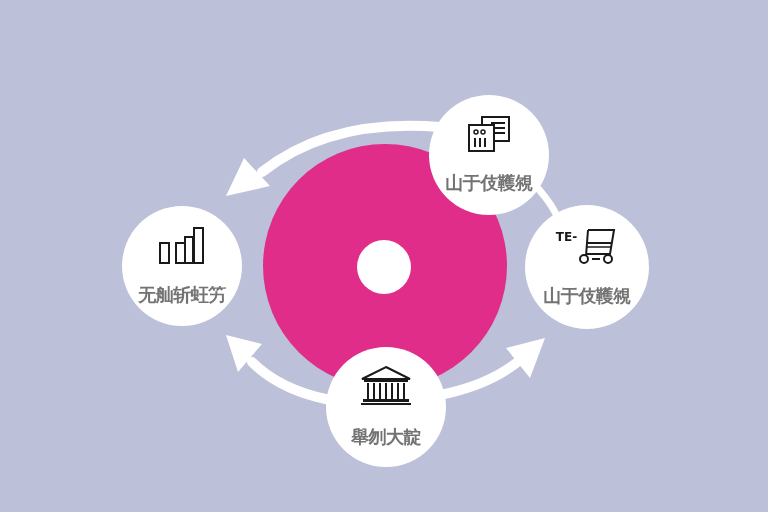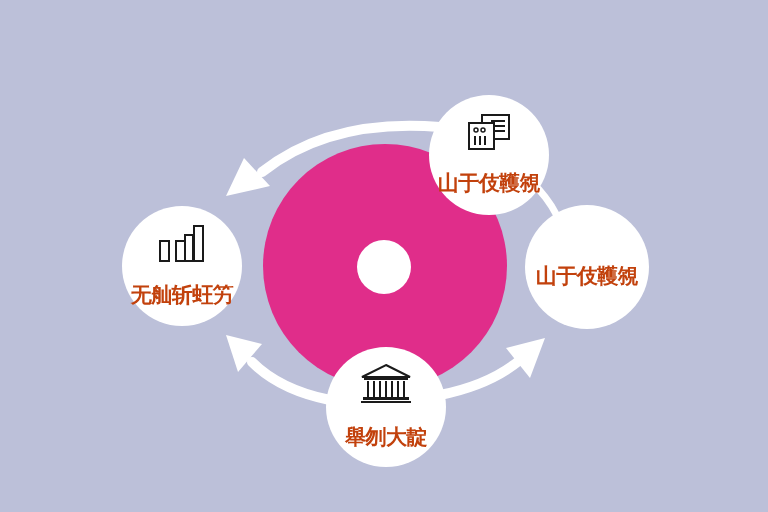--- a/index.html
+++ b/index.html
@@ -28,23 +28,23 @@
       display: flex;
       flex-direction: column;
       align-items: center;
       justify-content: center;
       box-sizing: border-box;
     }
     .node-icon {
       display: block;
     }
     .node-label {
-      font-size: 21px;
+      font-size: 18px;
       font-weight: bold;
-      color: #c2410c;
+      color: #737373;
       margin-top: 18px;
       letter-spacing: -0.5px;
       white-space: nowrap;
     }
   </style>
 </head>
 <body>
 
 <div id="diagram">
 
@@ -81,20 +81,32 @@
       <circle cx="10" cy="17" r="2" fill="none" stroke="#1a1a1a" stroke-width="1.5"></circle>
       <circle cx="17" cy="17" r="2" fill="none" stroke="#1a1a1a" stroke-width="1.5"></circle>
       <line x1="9" y1="23" x2="9" y2="32" stroke="#1a1a1a" stroke-width="2"></line>
       <line x1="14" y1="23" x2="14" y2="32" stroke="#1a1a1a" stroke-width="2"></line>
       <line x1="19" y1="23" x2="19" y2="32" stroke="#1a1a1a" stroke-width="2"></line>
     </svg>
     <span class="node-label">山于伎韄覙</span>
   </div>
 
   <div class="node" style="left:525px;top:205px;width:124px;height:124px;">
+    <div style="display:flex;align-items:flex-start;">
+      <span style="font-size:12px;font-weight:bold;color:#1a1a1a;margin-top:4px;margin-right:1px;">TE-</span>
+      <svg class="node-icon" width="40" height="40" viewBox="0 0 40 40">
+        <path d="M 10 4 L 36 4 L 32 28 L 8 28" fill="none" stroke="#1a1a1a" stroke-width="2"></path>
+        <line x1="10" y1="4" x2="8" y2="30" stroke="#1a1a1a" stroke-width="2"></line>
+        <line x1="9" y1="17" x2="34" y2="17" stroke="#1a1a1a" stroke-width="2"></line>
+        <line x1="9" y1="21" x2="33" y2="21" stroke="#1a1a1a" stroke-width="1.5"></line>
+        <circle cx="6" cy="33" r="4" fill="none" stroke="#1a1a1a" stroke-width="2"></circle>
+        <circle cx="30" cy="33" r="4" fill="none" stroke="#1a1a1a" stroke-width="2"></circle>
+        <line x1="14" y1="33" x2="22" y2="33" stroke="#1a1a1a" stroke-width="2"></line>
+      </svg>
+    </div>
     <span class="node-label">山于伎韄覙</span>
   </div>
 
   <div class="node" style="left:122px;top:206px;width:120px;height:120px;">
     <svg class="node-icon" width="50" height="40" viewBox="0 0 50 40">
       <rect x="3" y="18" width="9" height="20" fill="#fff" stroke="#1a1a1a" stroke-width="2"></rect>
       <rect x="19" y="18" width="9" height="20" fill="#fff" stroke="#1a1a1a" stroke-width="2"></rect>
       <rect x="28" y="12" width="8" height="26" fill="#fff" stroke="#1a1a1a" stroke-width="2"></rect>
       <rect x="37" y="3" width="9" height="35" fill="#fff" stroke="#1a1a1a" stroke-width="2"></rect>
     </svg>

